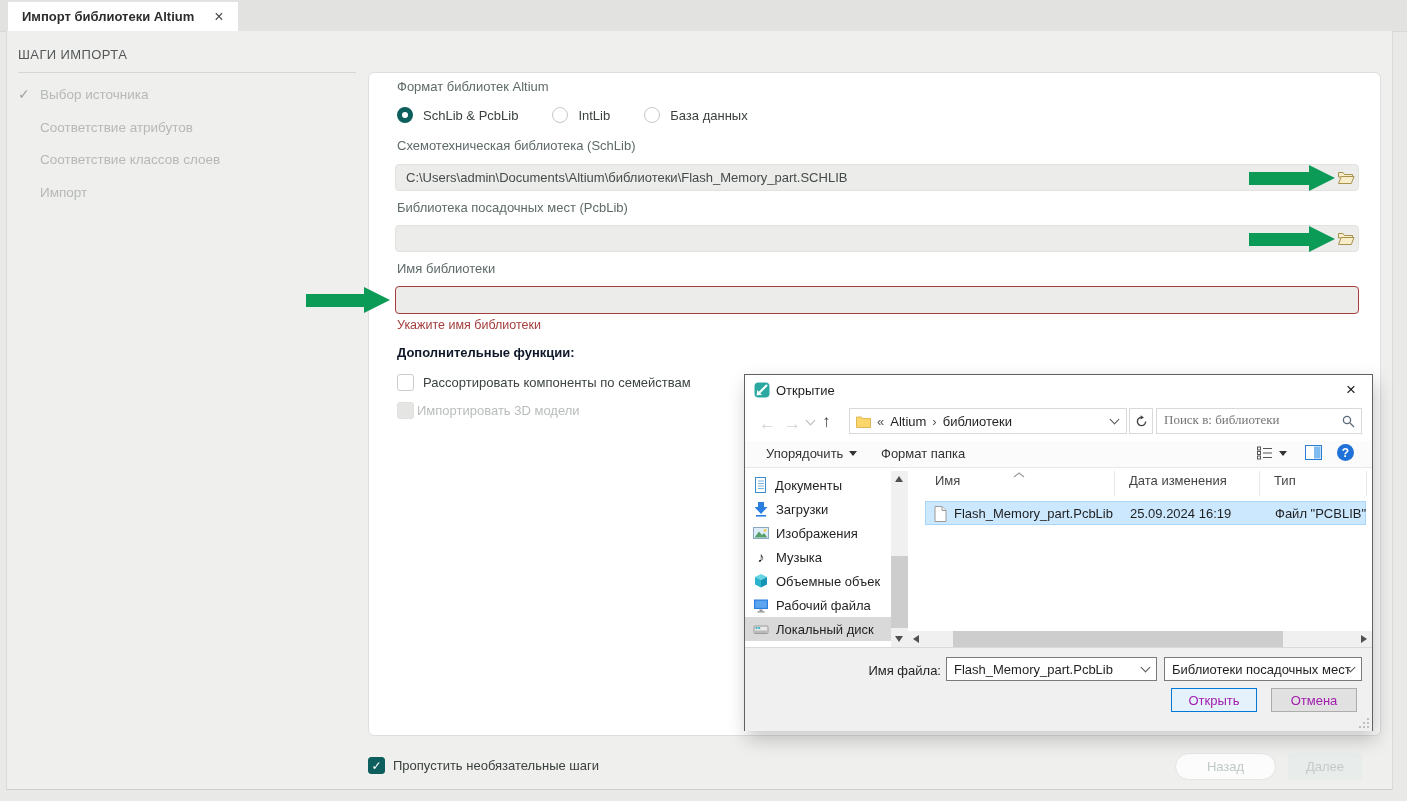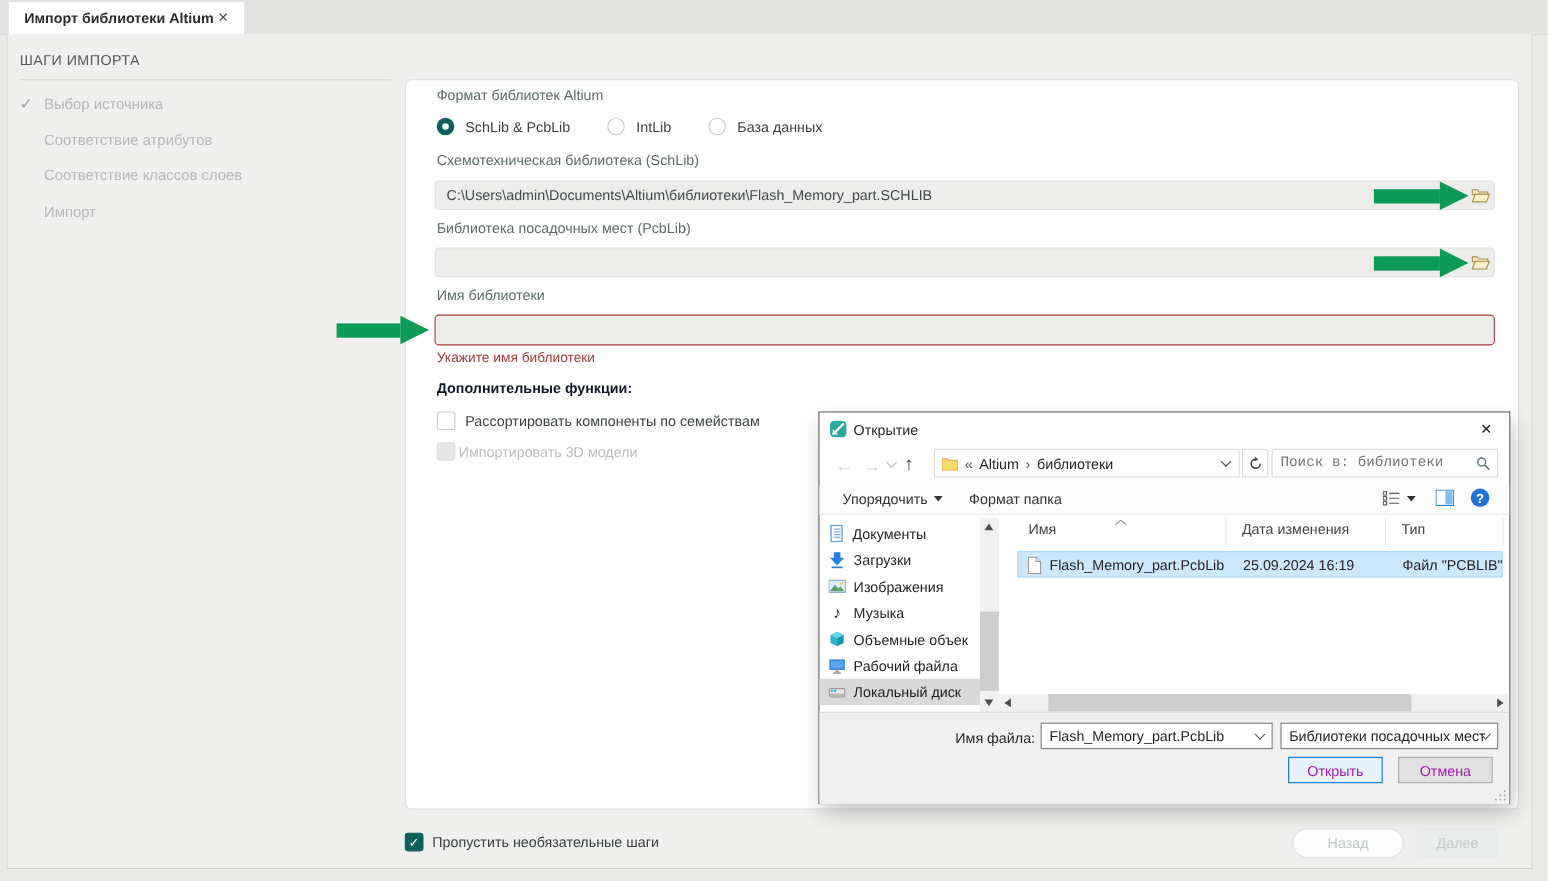--- a/index.html
+++ b/index.html
@@ -4,21 +4,21 @@
 <style>
   html,body{margin:0;padding:0}
   body{width:1407px;height:801px;position:relative;overflow:hidden;
        background:#e9e9e7;font-family:"Liberation Sans",sans-serif;
        -webkit-font-smoothing:antialiased}
   .abs{position:absolute}
 
   
   .tabbar{left:0;top:0;width:1407px;height:31px;background:#e2e2e0;border-bottom:1px solid #d8d8d6}
   .tab{left:8px;top:2px;height:29px;background:#fff;display:flex;align-items:center;
-       padding:0 14px;gap:4px;font-size:13px;font-weight:bold;color:#2d2d2d}
+       padding:0 14px;gap:20px;font-size:13px;font-weight:bold;color:#2d2d2d}
   .tab .x{font-weight:normal;color:#4a4a4a;font-size:16px;line-height:16px;cursor:default}
 
   
   .content{left:6px;top:31px;width:1385px;height:758px;background:#efefed;
            border-left:1px solid #dadad8;border-right:1px solid #dadad8;border-bottom:1px solid #cfcfcd}
 
   
   .sb-title{left:18px;top:47px;font-size:13px;color:#55595a;letter-spacing:.4px}
   .sb-div{left:18px;top:72px;width:338px;height:1px;background:#d6d6d4}
   .step{left:18px;height:24px;display:flex;align-items:center;font-size:13.5px;color:#b5b9b7}
@@ -69,21 +69,21 @@
              justify-content:center;font-size:17px;color:#1a1a1a}
   .nav-ico{position:absolute;font-size:17px;line-height:17px}
   .crumb{position:absolute;left:104px;top:33px;width:278px;height:26px;border:1px solid #d9d9d9;
          box-sizing:border-box;display:flex;align-items:center;padding:0 6px;gap:6px}
   .crumb .sep{color:#555}
   .crumb .itm{color:#1f1f1f}
   .refresh{position:absolute;left:384px;top:33px;width:24px;height:26px;border:1px solid #d9d9d9;
            box-sizing:border-box;display:flex;align-items:center;justify-content:center}
   .search{position:absolute;left:411px;top:33px;width:206px;height:26px;border:1px solid #d9d9d9;box-sizing:border-box}
   .search input{width:178px;height:22px;border:none;outline:none;font-size:13px;padding:0 0 0 7px;
-                font-family:Liberation Mono, monospace;color:#333;background:transparent}
+                font-family:Liberation Serif, serif;color:#333;background:transparent}
   .search input::placeholder{color:#757575}
   .search .mag{position:absolute;right:6px;top:6px}
   .dlg-toolbar{position:absolute;left:0;top:66px;width:100%;height:27px;background:#fbfbfb;border-bottom:1px solid #e8e8e8;box-sizing:border-box}
   .tb-item{position:absolute;top:5px;font-size:13px;color:#333;display:flex;align-items:center;gap:6px}
   .chv{width:6px;height:6px;border-right:1.4px solid #555;border-bottom:1.4px solid #555;
        transform:rotate(45deg);display:inline-block;margin-top:-3px}
   .tri{width:0;height:0;border-left:4px solid transparent;border-right:4px solid transparent;border-top:5px solid #333;display:inline-block}
 
   .tree-item{position:absolute;left:8px;width:138px;height:24px;display:flex;align-items:center;gap:7px;
              font-size:13px;color:#1f1f1f;white-space:nowrap;overflow:hidden}

